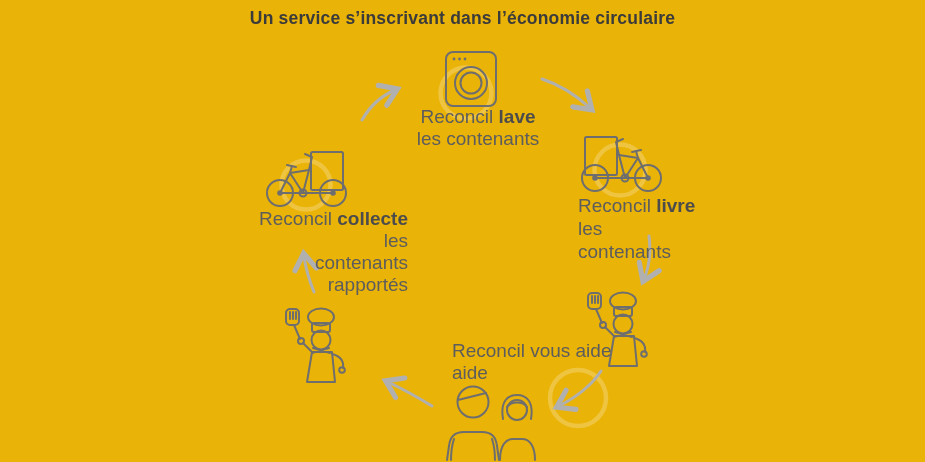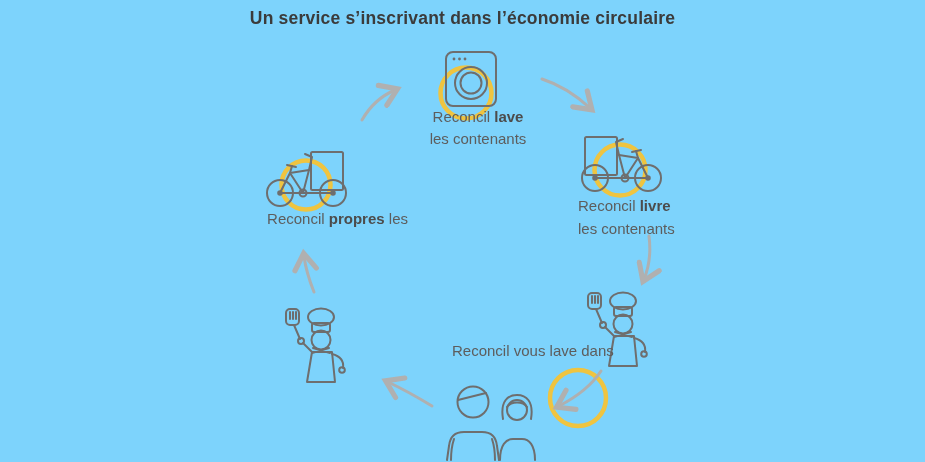--- a/index.html
+++ b/index.html
@@ -1,24 +1,24 @@
 <!DOCTYPE html>
 <html><head>
 <meta charset="utf-8">
 <style>
   html,body{margin:0;padding:0;background:#ffffff;}
   .canvas{
-    position:relative;width:925px;height:462px;background:#7dd3fc;overflow:hidden;
+    position:relative;width:925px;height:462px;background:#eab308;overflow:hidden;
     font-family:"Liberation Sans",sans-serif;
   }
   .title{
     position:absolute;left:0;right:0;top:8px;text-align:center;
     font-size:17.5px;font-weight:bold;color:#3b3b3b;letter-spacing:.2px;
   }
-  .label{position:absolute;font-size:15px;color:#5d5d5d;line-height:22px;}
+  .label{position:absolute;font-size:19px;color:#5d5d5d;line-height:22px;}
   .label b{color:#4c4c4c;}
   .label.center{text-align:center;}
   .label.right{text-align:right;}
   .icon{position:absolute;}
   .overlay{position:absolute;left:0;top:0;pointer-events:none;}
   svg{display:block;}
 </style>
 </head>
 <body>
 
@@ -95,21 +95,21 @@
       <rect x="31" y="17" width="18" height="9" rx="2"></rect>
       <circle cx="40" cy="34" r="9.5"></circle>
       <path d="M32,42 L49,47 M48,42 L31,47"></path>
       <path d="M31,46 L26,76 L54,76 L51,46 Z"></path>
       <path d="M51,48 C59,50 63,55 62,62"></path>
       <circle cx="61" cy="64" r="2.8"></circle>
     </g>
   </svg>
 
   <div class="label" style="left:452px;top:340px;width:170px">
-    <div>Reconcil vous lave dans</div>
+    <div>Reconcil vous aide aide</div>
   </div>
 
   <svg class="icon" style="left:442px;top:383px" width="104" height="79" viewBox="0 0 104 79">
     <g fill="none" stroke="#6e6e6e" stroke-width="2" stroke-linecap="round" stroke-linejoin="round">
       <circle cx="31" cy="19" r="15.5"></circle>
       <path d="M16,17 L44,10"></path>
       <path d="M5,77 L7,63 C8,53 14,49 22,49 L40,49 C48,49 54,53 55,63 L57,77"></path>
       <path d="M12,56 C10,62 9,70 9,77 M50,56 C52,62 53,70 53,77"></path>
       <path d="M61,36 C58,18 66,12 75,12 C84,12 92,18 89,36"></path>
       <circle cx="75" cy="27" r="10"></circle>
@@ -129,21 +129,22 @@
       <rect x="31" y="17" width="18" height="9" rx="2"></rect>
       <circle cx="40" cy="34" r="9.5"></circle>
       <path d="M32,42 L49,47 M48,42 L31,47"></path>
       <path d="M31,46 L26,76 L54,76 L51,46 Z"></path>
       <path d="M51,48 C59,50 63,55 62,62"></path>
       <circle cx="61" cy="64" r="2.8"></circle>
     </g>
   </svg>
 
   <div class="label right" style="left:250px;top:208px;width:158px">
-    <div><span>Reconcil </span><b>propres</b><span> les</span></div>
+    <div><span>Reconcil </span><b>collecte</b><span> les</span></div>
+    <div>contenants rapportés</div>
   </div>
 
   <svg class="icon" style="left:248px;top:143px" width="108" height="72" viewBox="0 0 108 72">
     <circle cx="58" cy="42" r="24.5" fill="none" stroke="#EFC440" stroke-width="4.5"></circle>
     <g transform="translate(108,0) scale(-1,1)" fill="none" stroke="#6e6e6e" stroke-width="2" stroke-linecap="round" stroke-linejoin="round">
       <rect x="13" y="9" width="32" height="38" rx="1.5"></rect>
       <circle cx="23" cy="50" r="13"></circle>
         <circle cx="23" cy="50" r="1.8" fill="#6e6e6e"></circle>
       <circle cx="76" cy="50" r="13"></circle>
         <circle cx="76" cy="50" r="1.8" fill="#6e6e6e"></circle>

